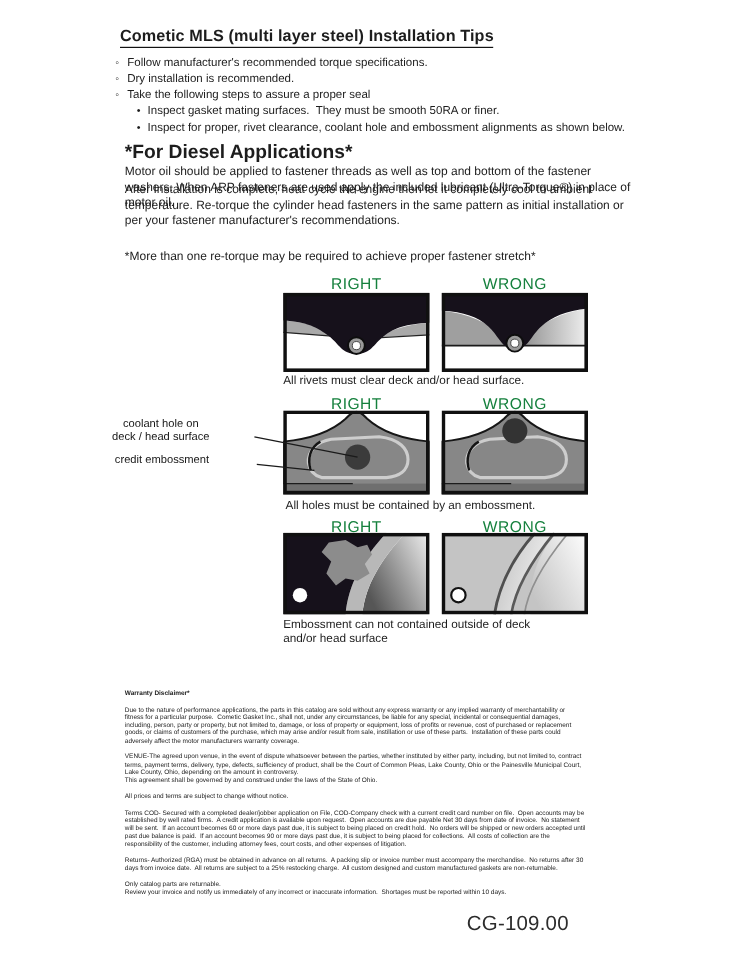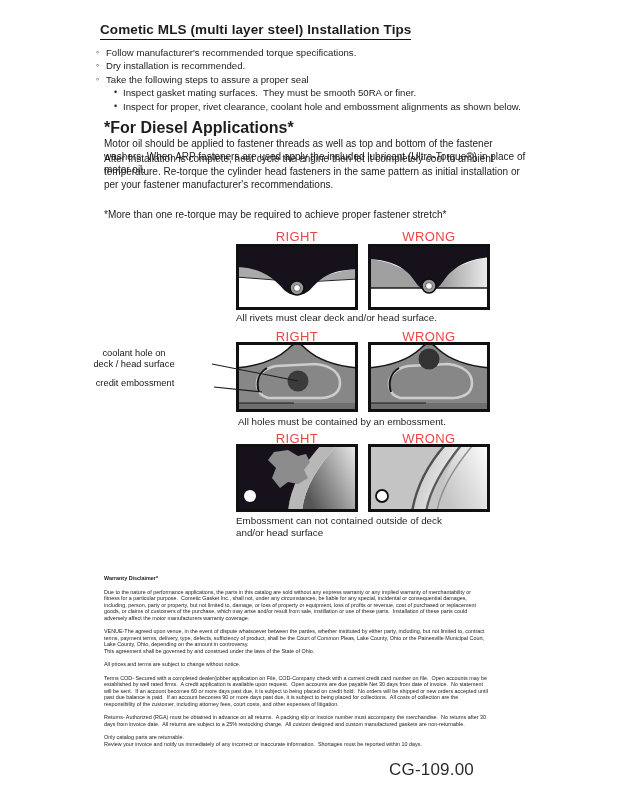--- a/index.html
+++ b/index.html
@@ -18,21 +18,21 @@
   .bullets{left:96px;top:46px;font-size:9.6px;line-height:13.4px;}
   .b-row{display:flex;}
   .b-row.sub{margin-left:18px;}
   .b-mark{width:10px;flex:none;font-size:9px;}
   .b-row.sub .b-mark{width:9px;}
 
   .diesel-h{left:104px;top:119px;font-size:16px;font-weight:bold;}
   .para{left:104px;width:426px;font-size:10px;line-height:13.2px;}
   .p1{top:137px;} .p2{top:152px;} .p3{top:208px;}
 
-  .dlabel{width:122px;text-align:center;font-size:13px;letter-spacing:.4px;color:#ef4444;}
+  .dlabel{width:122px;text-align:center;font-size:13px;letter-spacing:.4px;color:#15803d;}
   .dcap{font-size:9.8px;line-height:11.6px;}
   .bx{width:122px;display:block;}
   .lbx{left:236px;} .rbx{left:368px;}
   .r1l{top:229px;} .r1b{top:244px;} .r1c{left:236px;top:312px;}
   .r2l{top:329px;} .r2b{top:342px;} .r2c{left:238px;top:416px;}
   .r3l{top:431px;} .r3b{top:444px;} .r3c{left:236px;top:515px;}
 
   .annot{font-size:9.3px;line-height:11.2px;text-align:center;color:#161616;}
   .an1{left:58px;top:348px;width:152px;}
   .an2{left:58px;top:378px;width:154px;}

